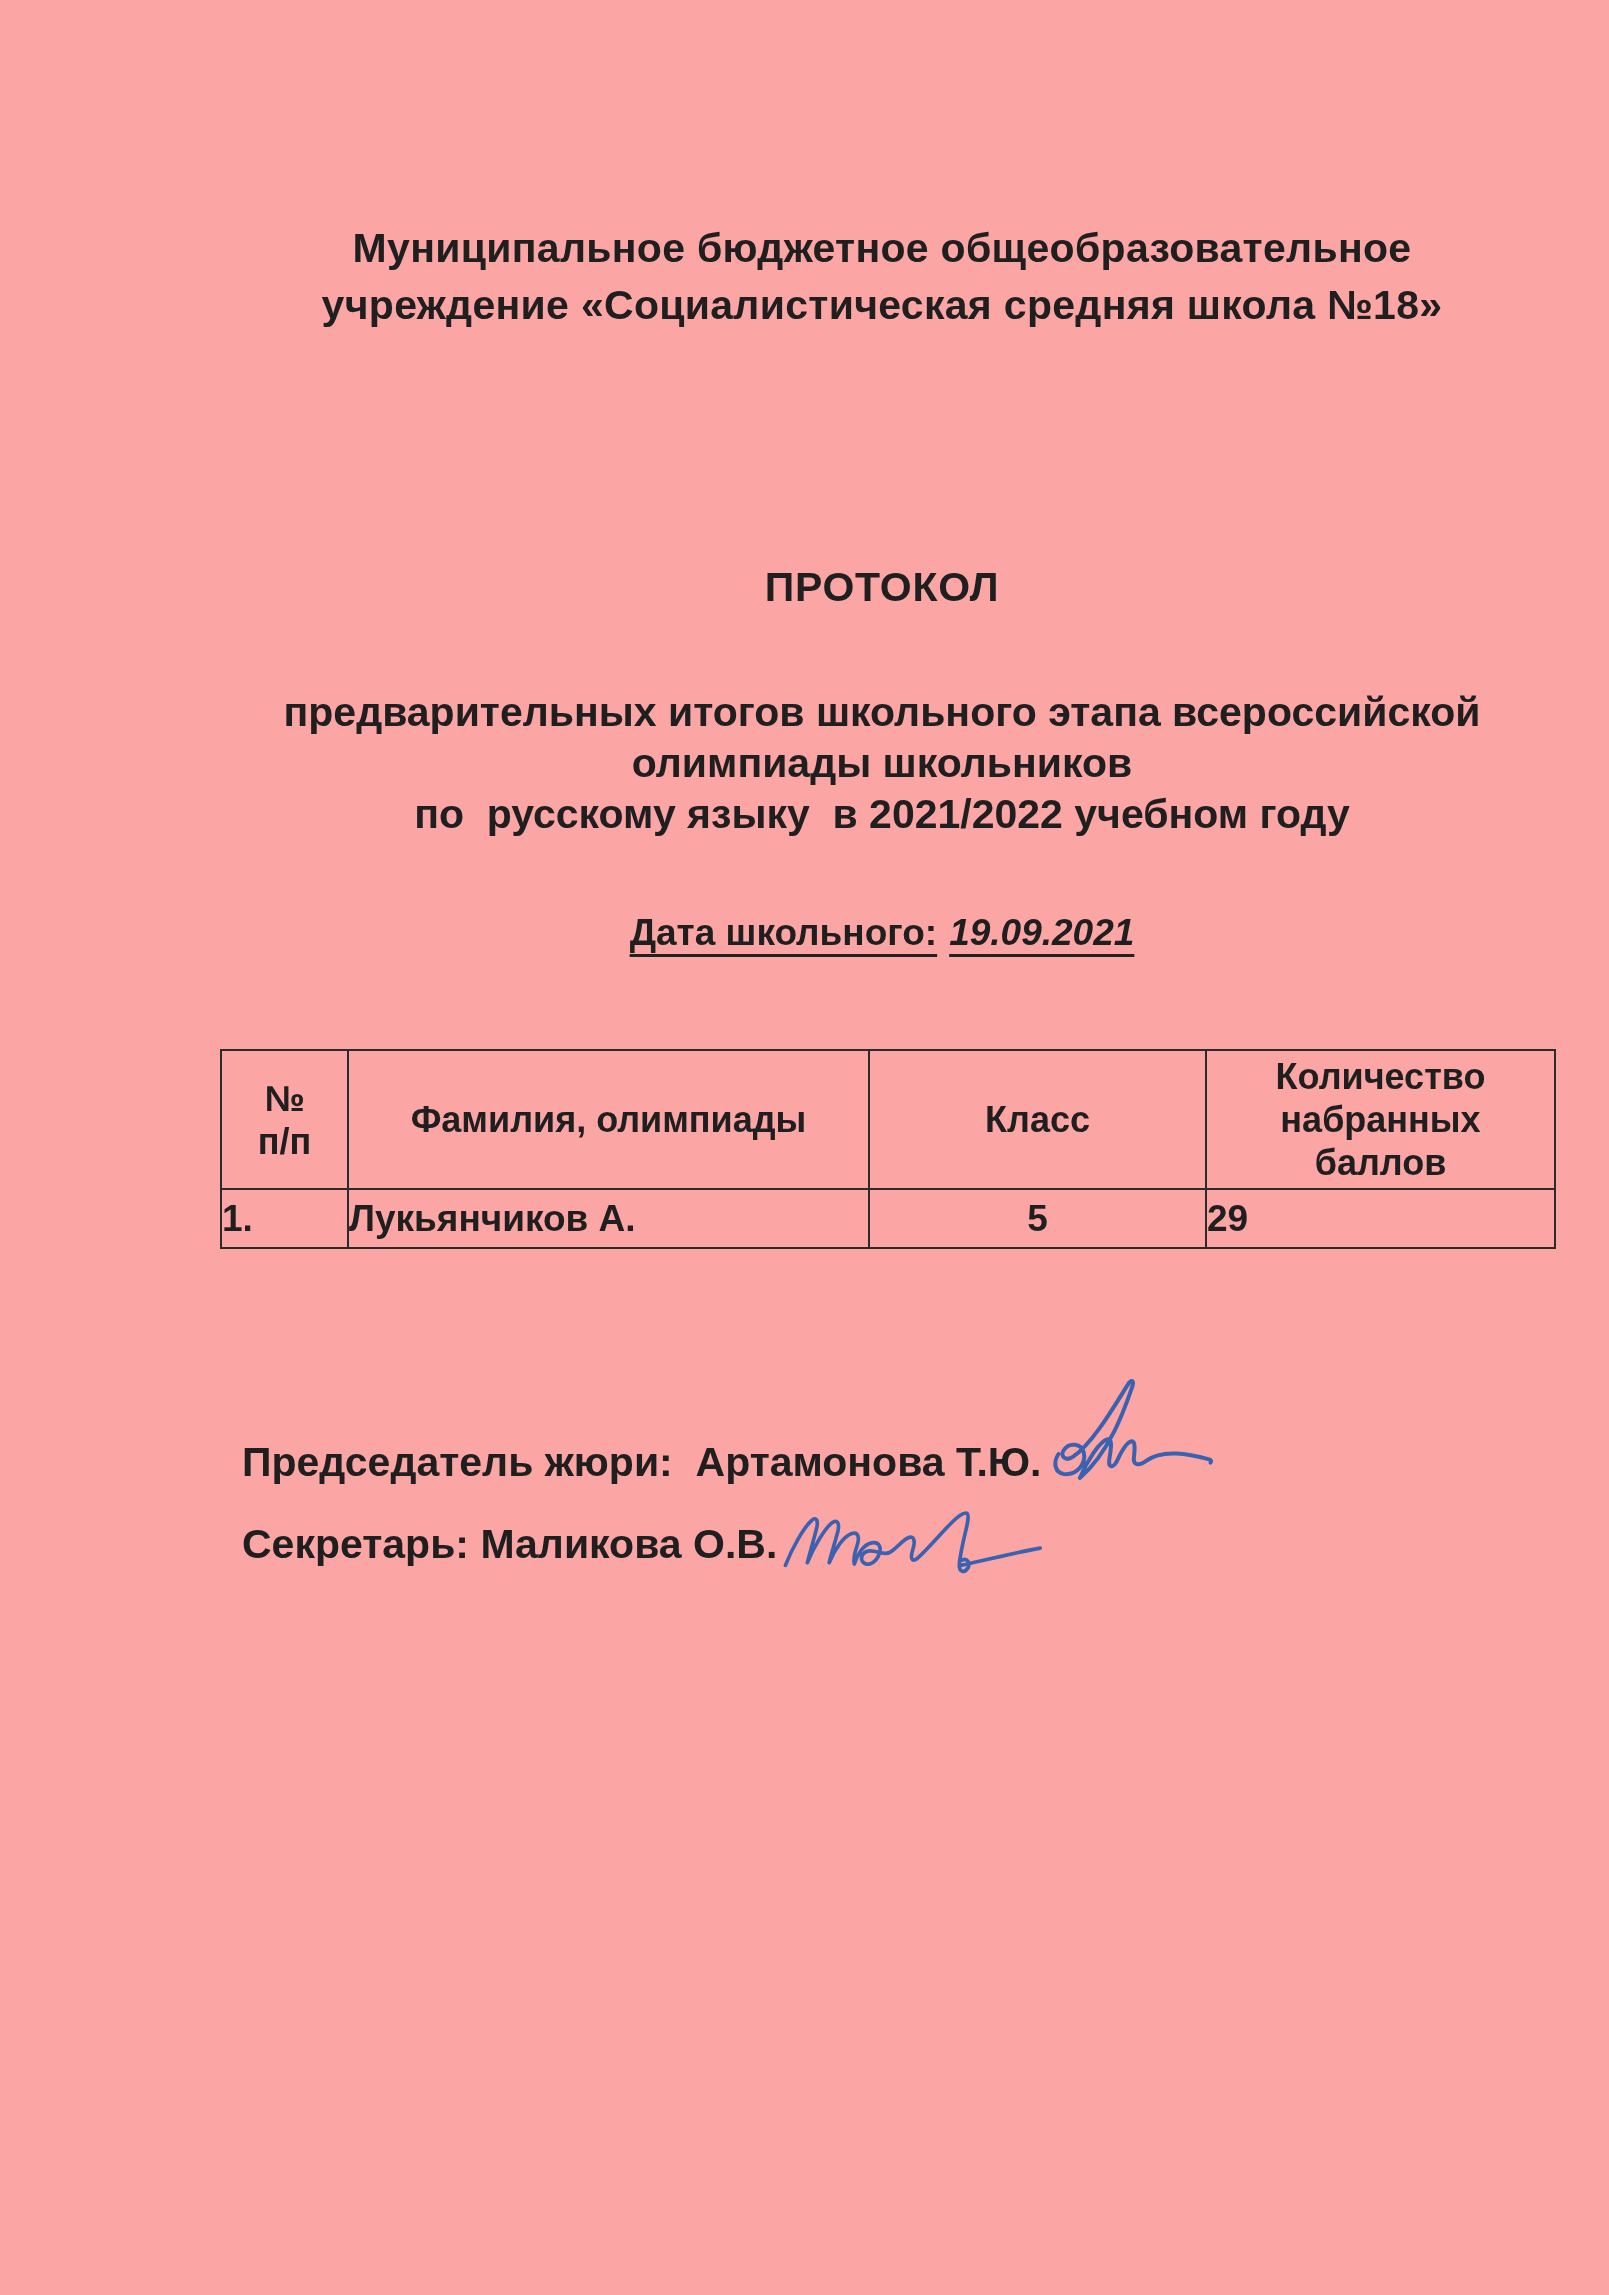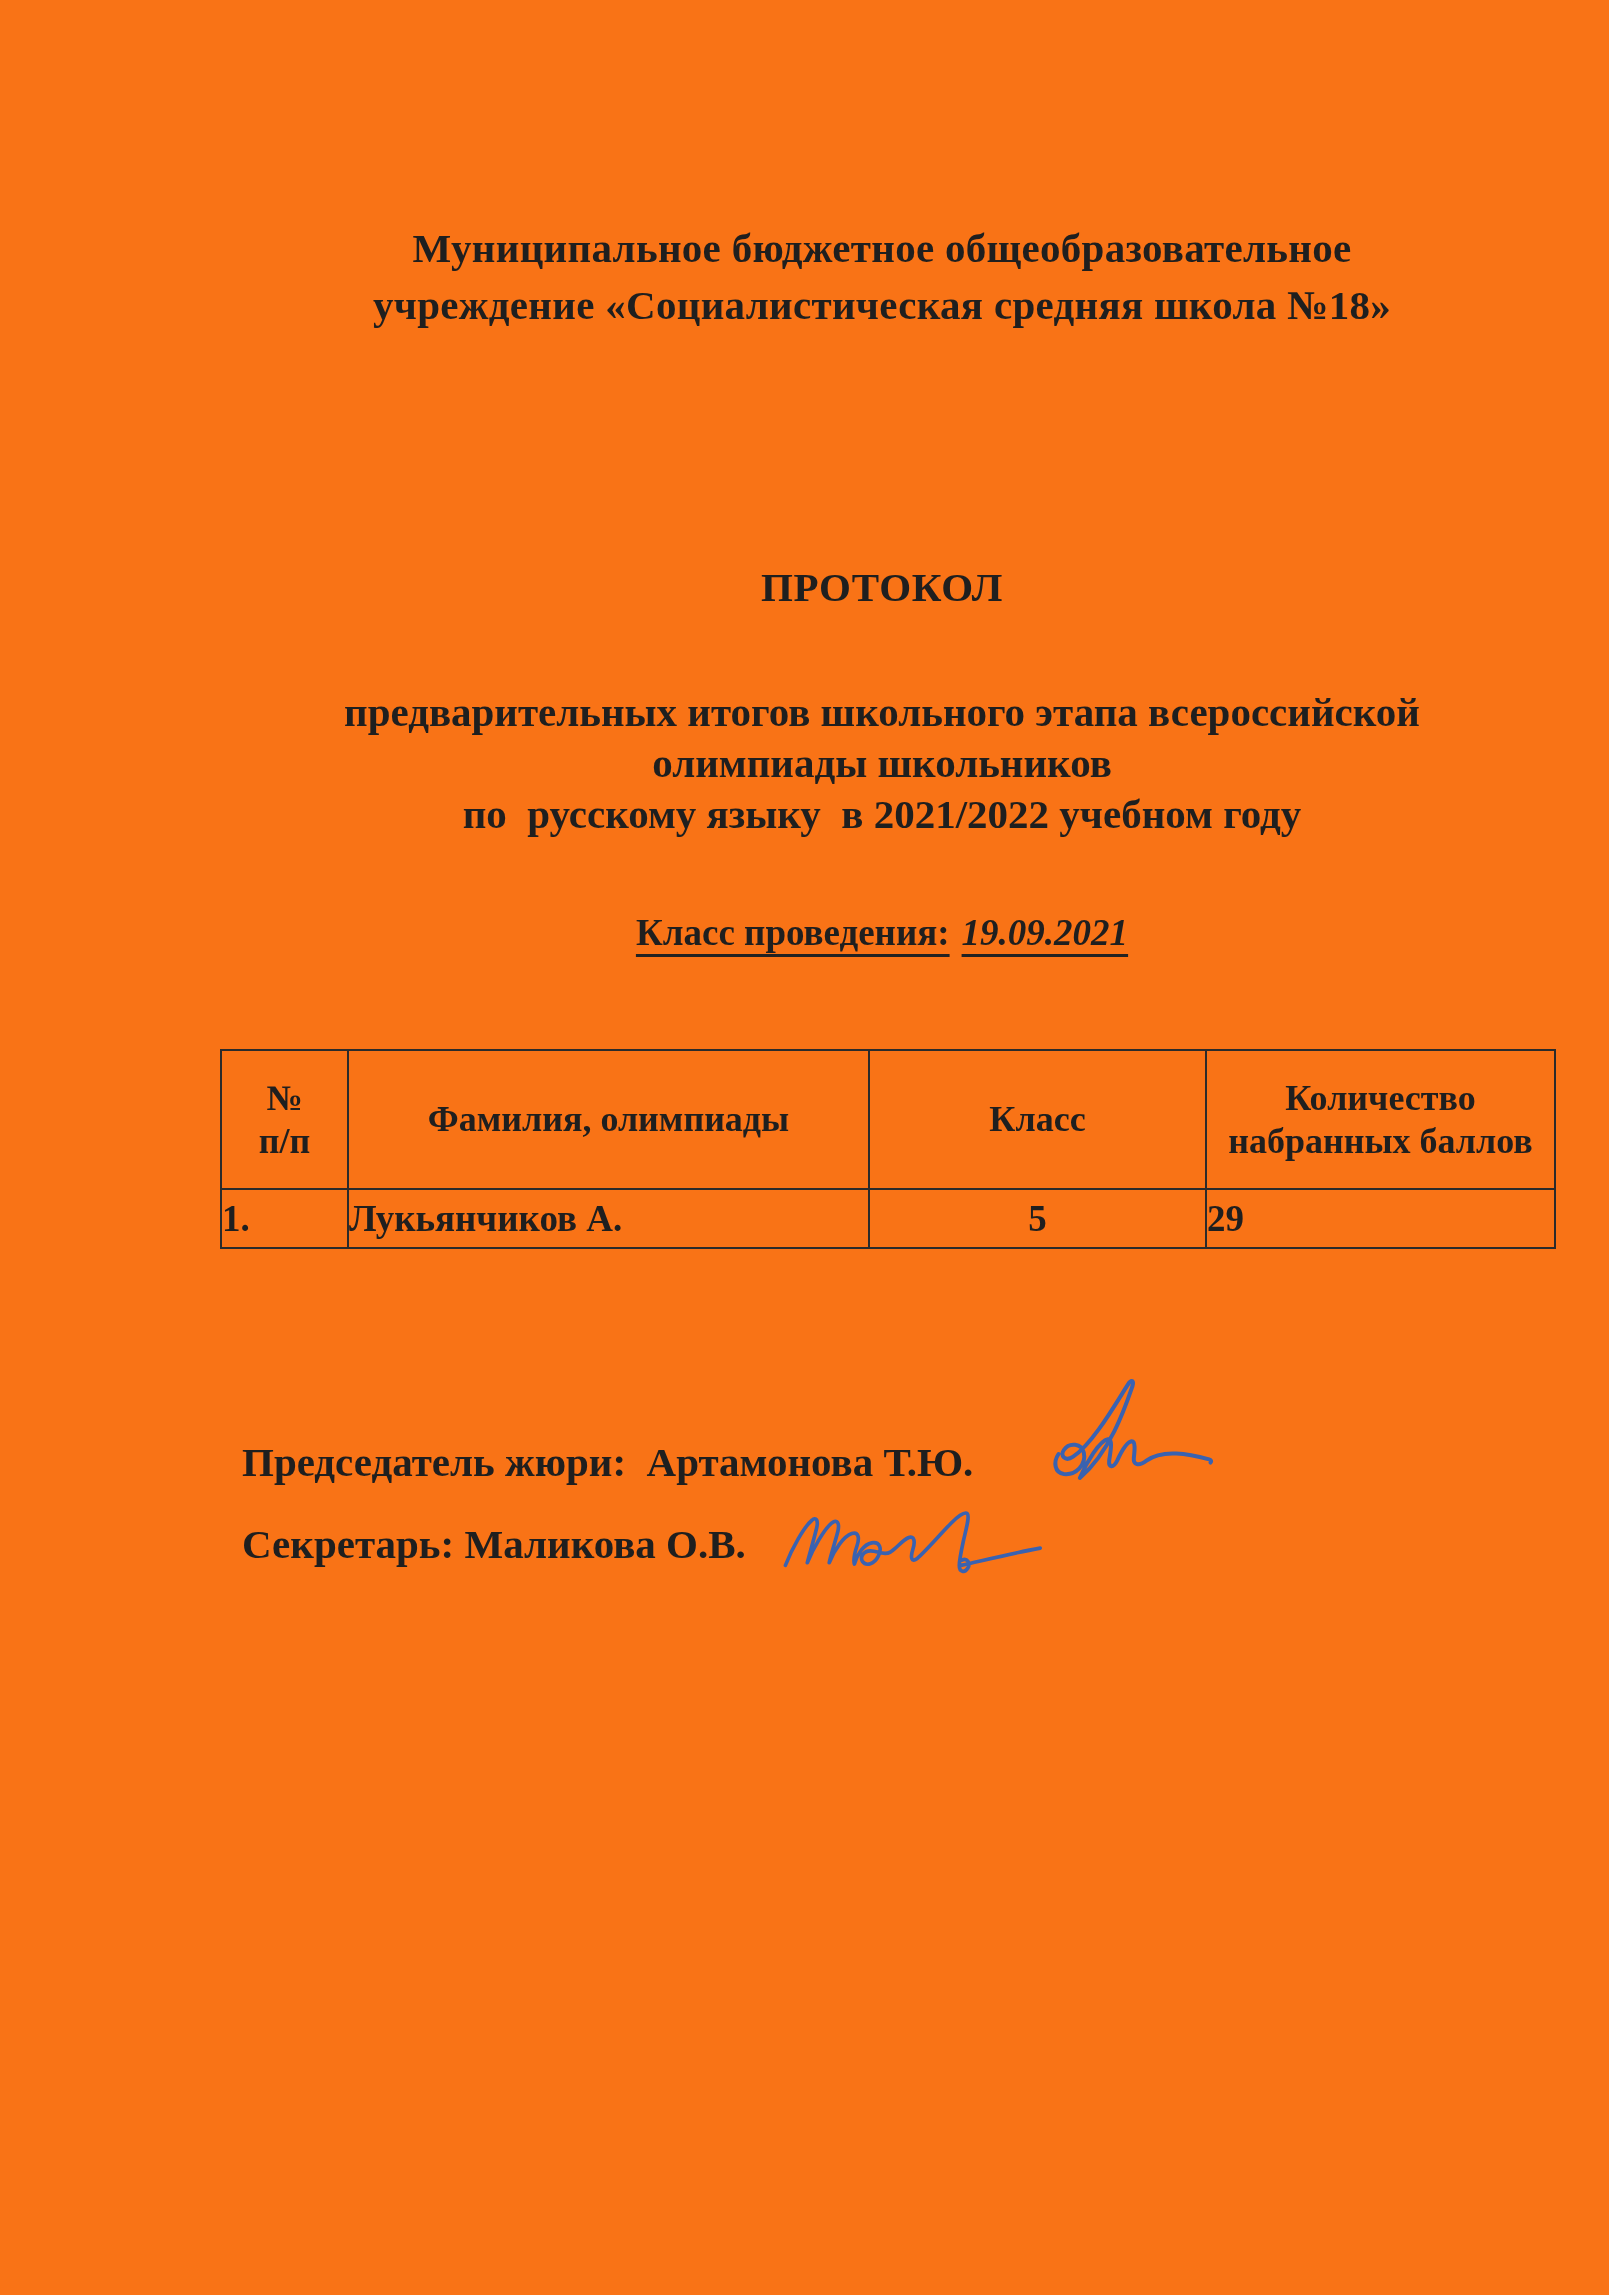--- a/index.html
+++ b/index.html
@@ -4,23 +4,23 @@
 <style>
   html, body {
     margin: 0;
     padding: 0;
     background: #ffffff;
   }
   .page {
     position: relative;
     width: 1609px;
     height: 2295px;
-    background: #f97316;
+    background: #fca5a5;
     overflow: hidden;
-    font-family: Liberation Serif, serif;
+    font-family: Liberation Sans, sans-serif;
     font-weight: 700;
     color: #1f1f1f;
   }
   .content {
     position: absolute;
     left: 147px;
     top: 0;
     width: 1470px;
     height: 2295px;
   }
@@ -136,21 +136,21 @@
     <div class="doc-title center">ПРОТОКОЛ</div>
 
     <div class="subtitle-block center">
       <div>предварительных итогов школьного этапа всероссийской</div>
       <div>олимпиады школьников</div>
       <div>по  русскому языку  в 2021/2022 учебном году</div>
     </div>
 
     <div class="date-row">
       <span class="date-underline">
-        <span>Класс проведения:</span><span class="date-value">19.09.2021</span>
+        <span>Дата школьного:</span><span class="date-value">19.09.2021</span>
       </span>
     </div>
 
     <table class="results">
       <colgroup>
         <col style="width:127px">
         <col style="width:521px">
         <col style="width:337px">
         <col style="width:349px">
       </colgroup>

